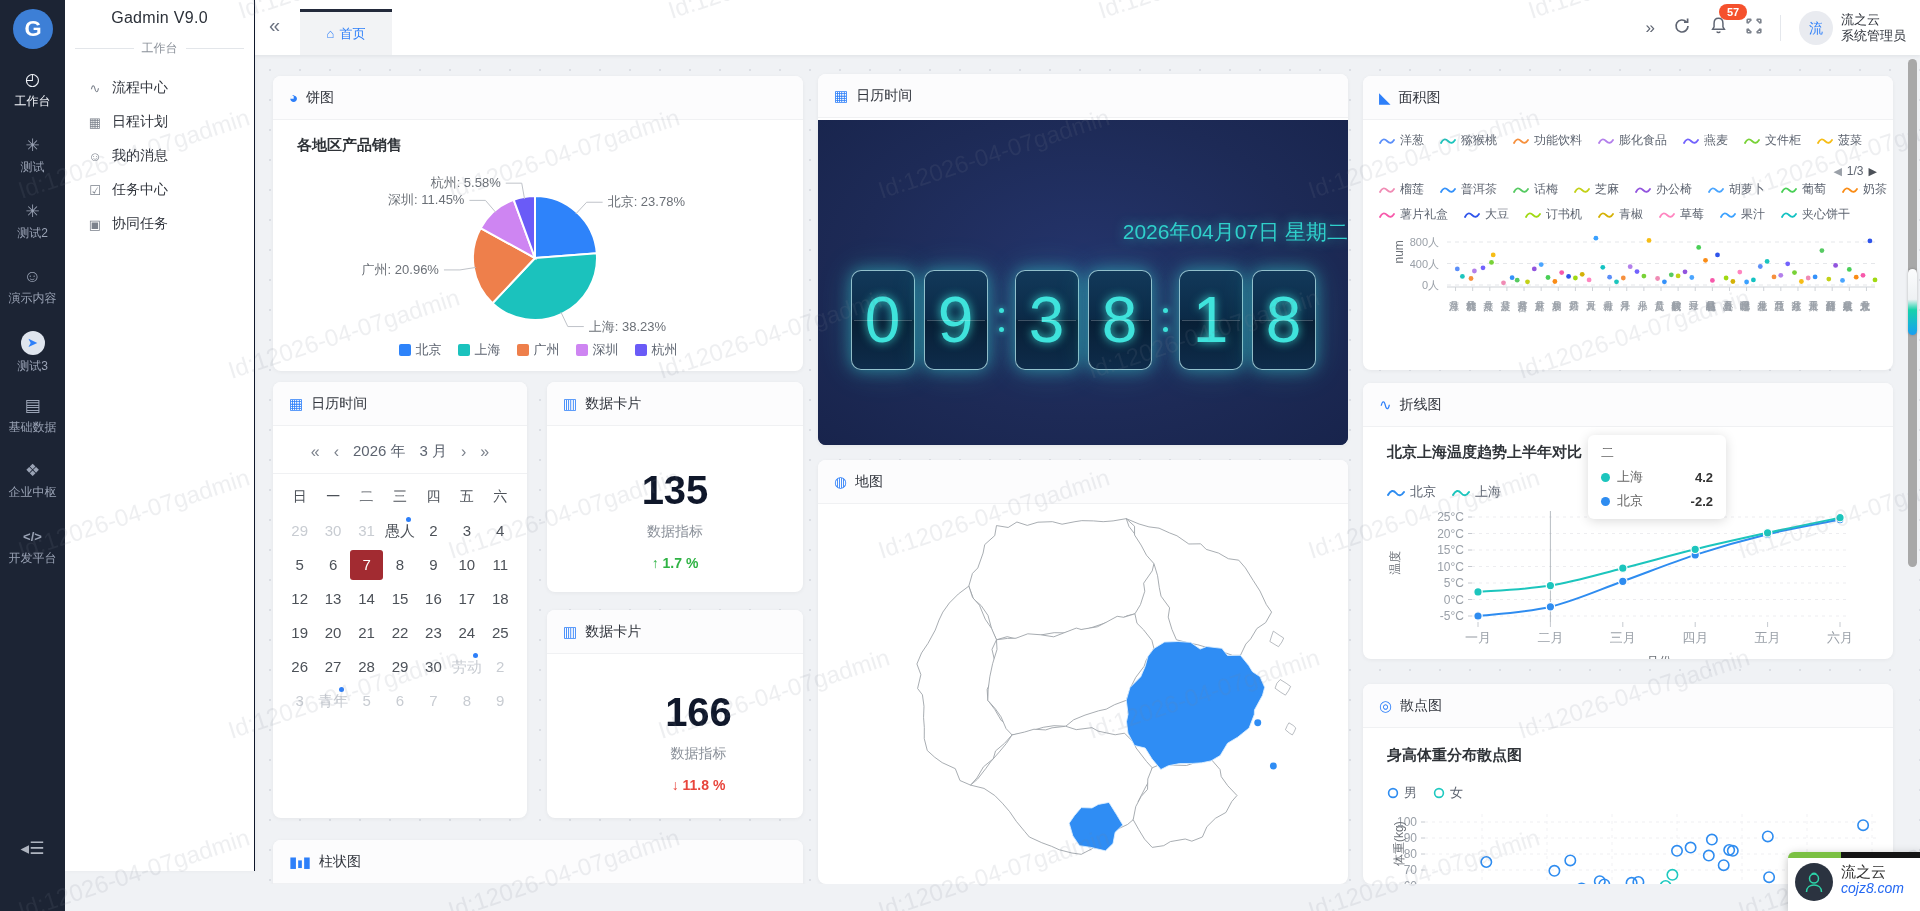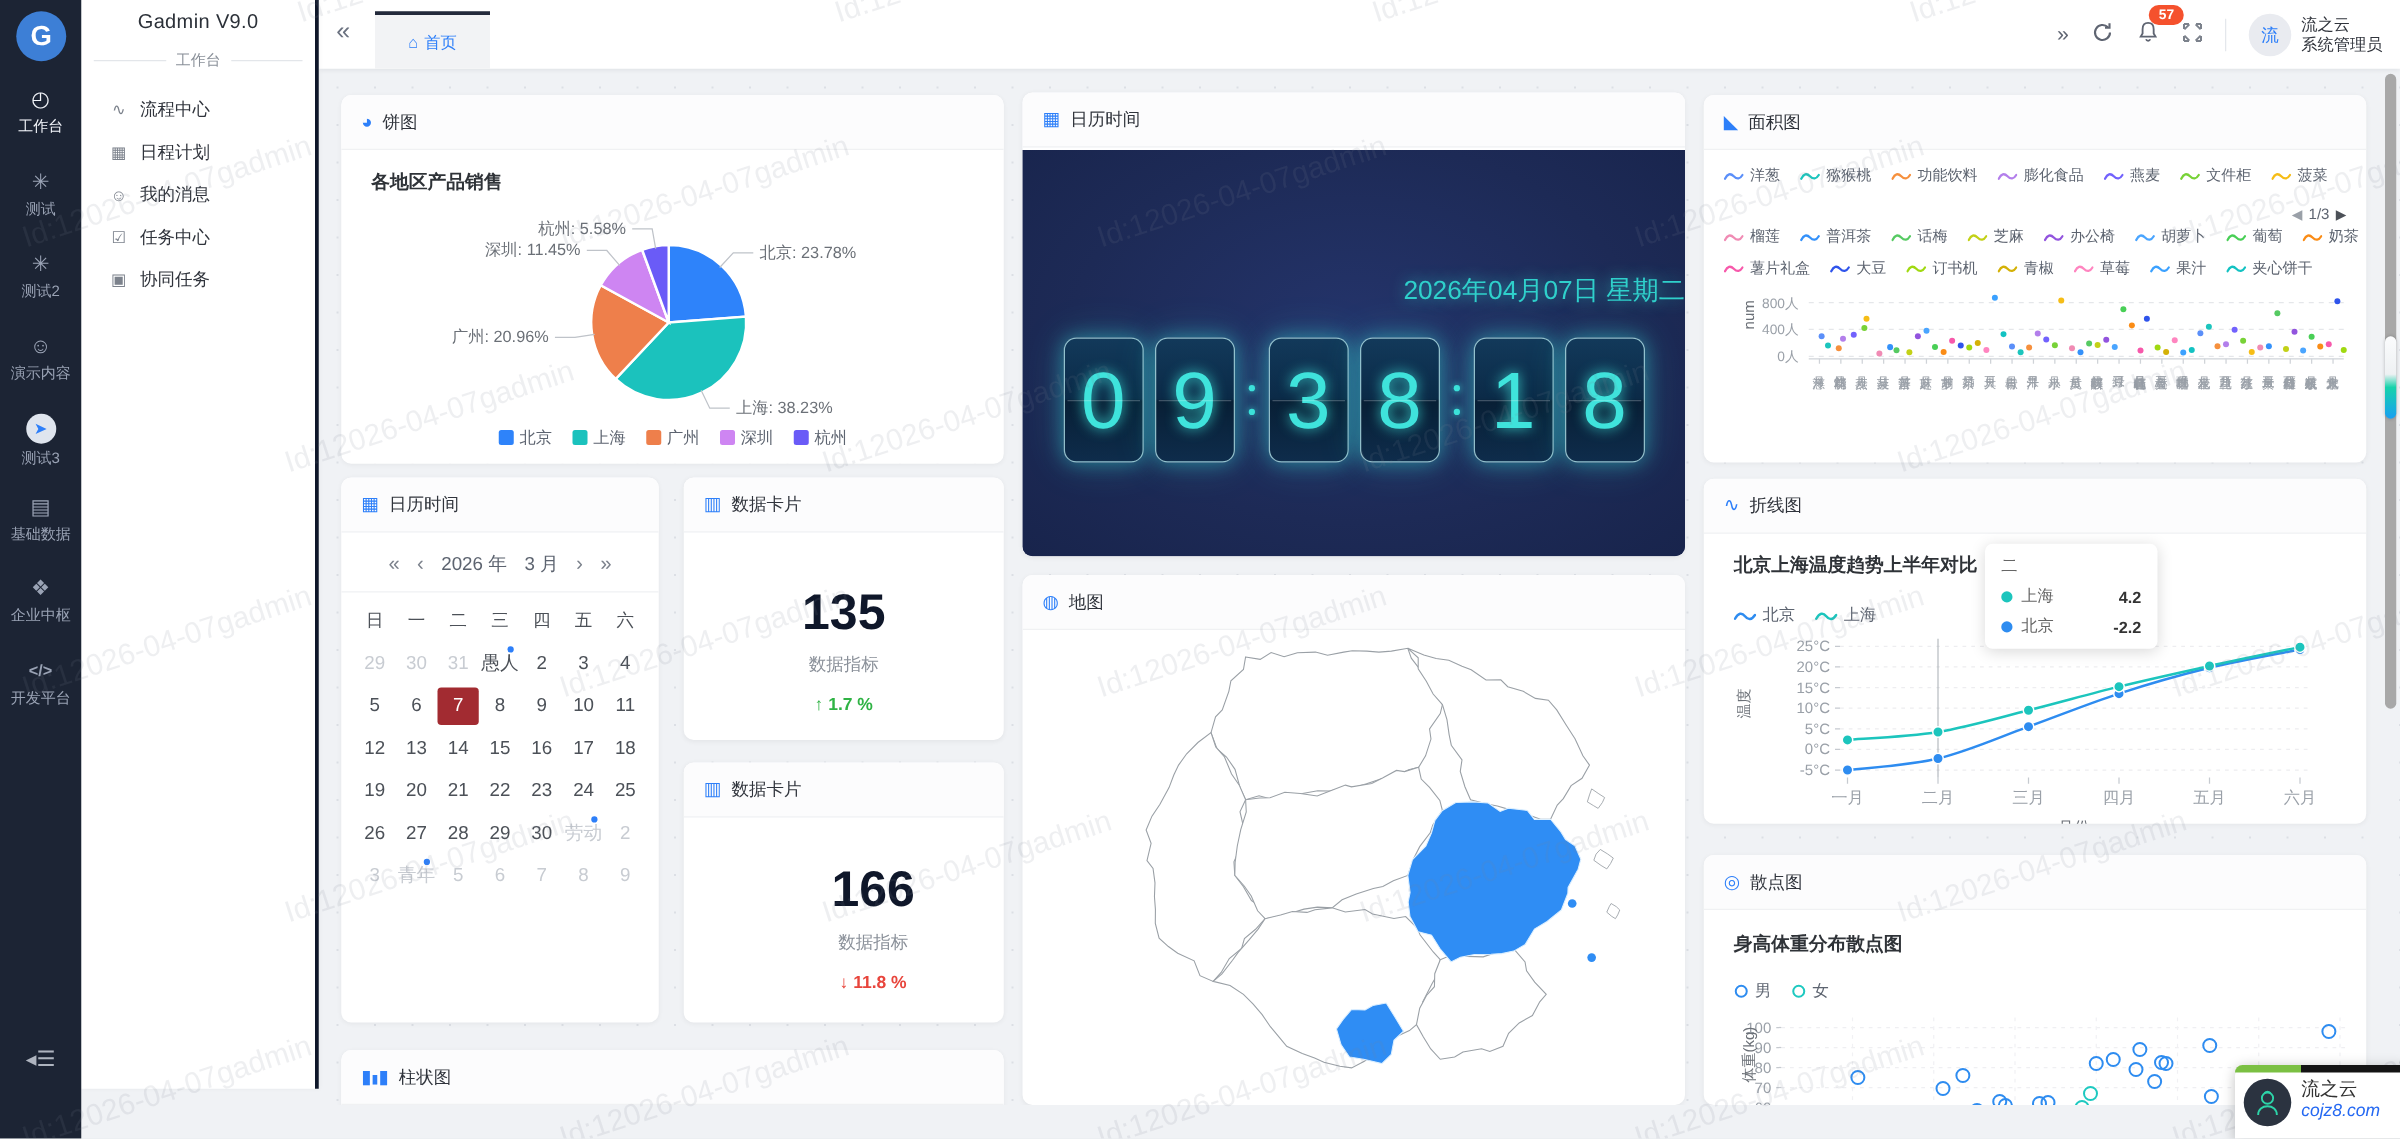--- a/index.html
+++ b/index.html
@@ -12,21 +12,21 @@
         font-size:22px;font-weight:bold;text-align:center;line-height:40px;}
   .rail-item{position:absolute;left:0;width:65px;text-align:center;color:#9aa3b5;cursor:pointer;}
   .rail-item .ric{display:block;font-size:17px;line-height:20px;}
   .rail-item .ric.circled{width:24px;height:24px;margin:0 auto;background:#dfe5ee;border-radius:50%;color:#2d7ff9;font-size:13px;line-height:24px;}
   .rail-item .rlb{display:block;font-size:12px;margin-top:3px;white-space:nowrap;}
   .rail-item.active{color:#f2f5fa;}
   .rail-fold{position:absolute;left:0;top:838px;width:65px;text-align:center;color:#aeb4bf;font-size:17px;cursor:pointer;}
 
   
   .submenu{position:absolute;left:65px;top:0;width:190px;height:871px;background:#fff;z-index:19;
-           border-right:3px solid #0f172a;box-shadow:1px 0 4px rgba(0,0,0,.04);}
+           border-right:1px solid #0f172a;box-shadow:1px 0 4px rgba(0,0,0,.04);}
   .sm-title{text-align:center;font-size:16px;color:#2b3038;padding-top:9px;letter-spacing:.3px;}
   .sm-sec{display:flex;align-items:center;color:#8a9099;font-size:12px;margin:13px 10px 0 10px;}
   .sm-sec::before,.sm-sec::after{content:"";flex:1;height:1px;background:#e3e6ea;}
   .sm-sec span{padding:0 8px;}
   .sm-item{display:flex;align-items:center;height:34px;padding-left:22px;font-size:14px;color:#30343c;cursor:pointer;}
   .sm-item .sic{width:16px;color:#7c828c;font-size:13px;margin-right:9px;text-align:center;}
 
   
   .topbar{position:absolute;left:255px;top:0;right:0;height:55px;background:#fff;z-index:18;box-shadow:0 1px 4px rgba(0,21,41,.08);}
   .tb-collapse{position:absolute;left:14px;top:14px;font-size:20px;color:#6b7280;cursor:pointer;}

